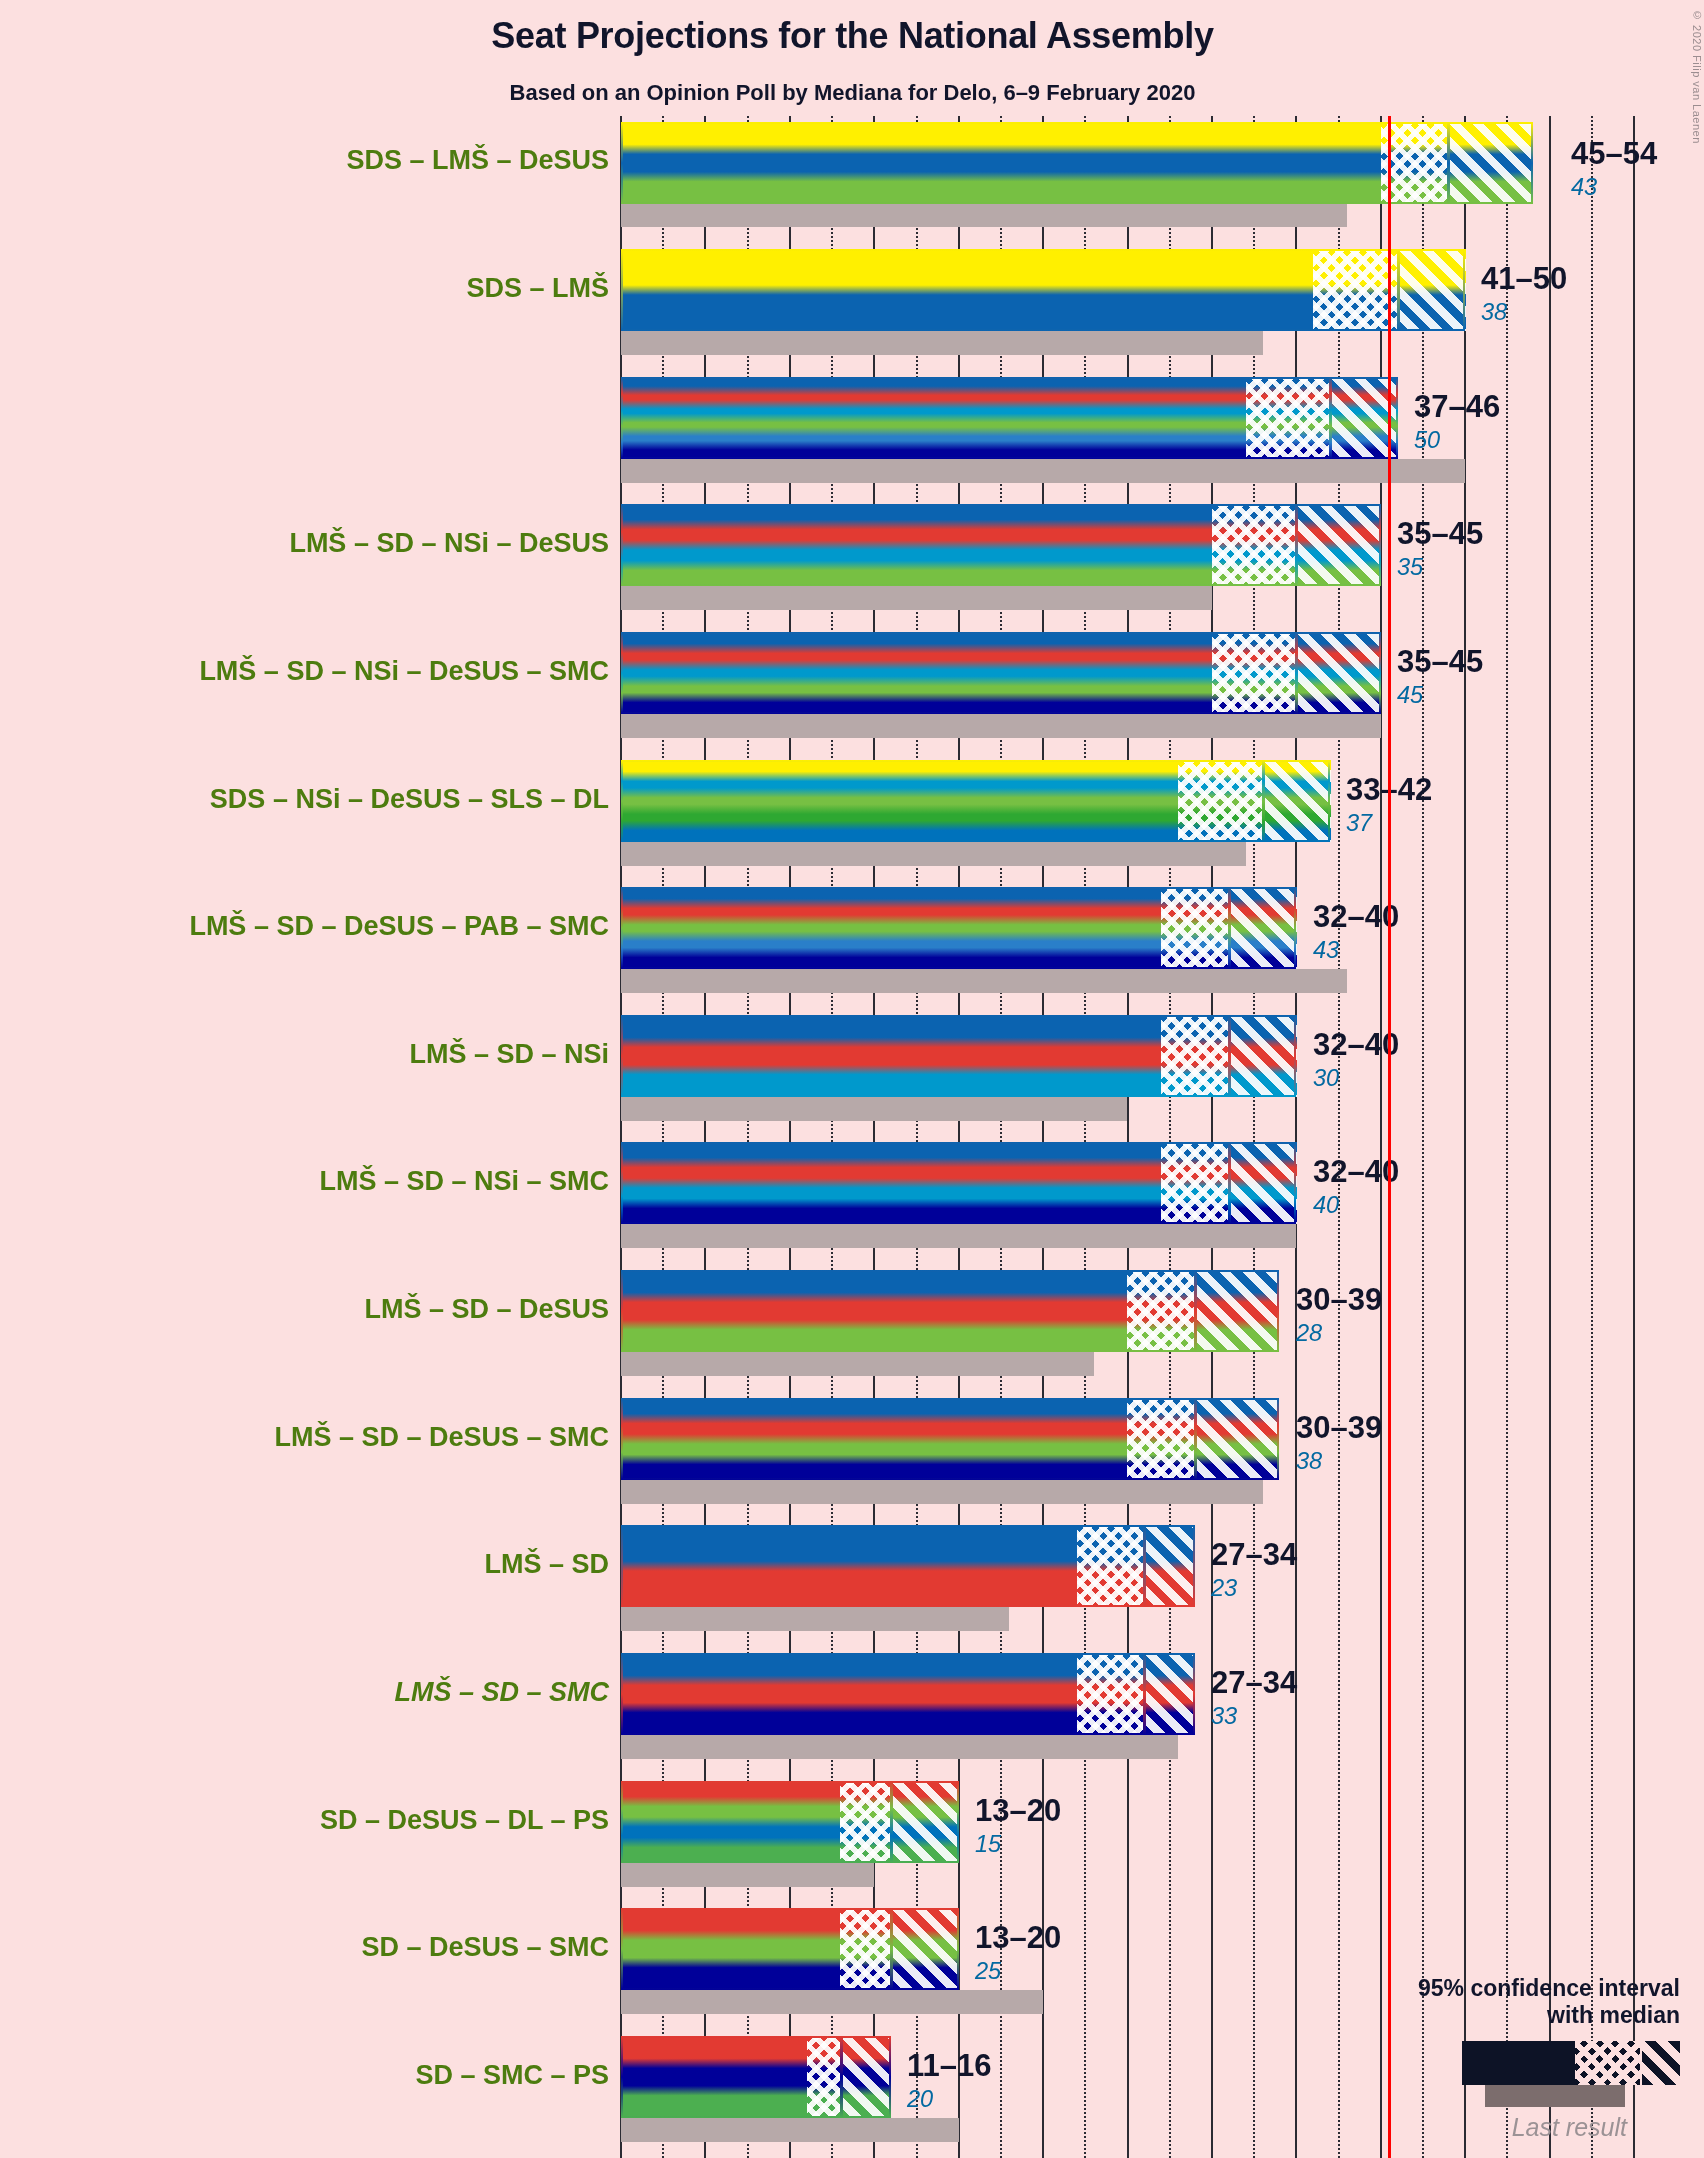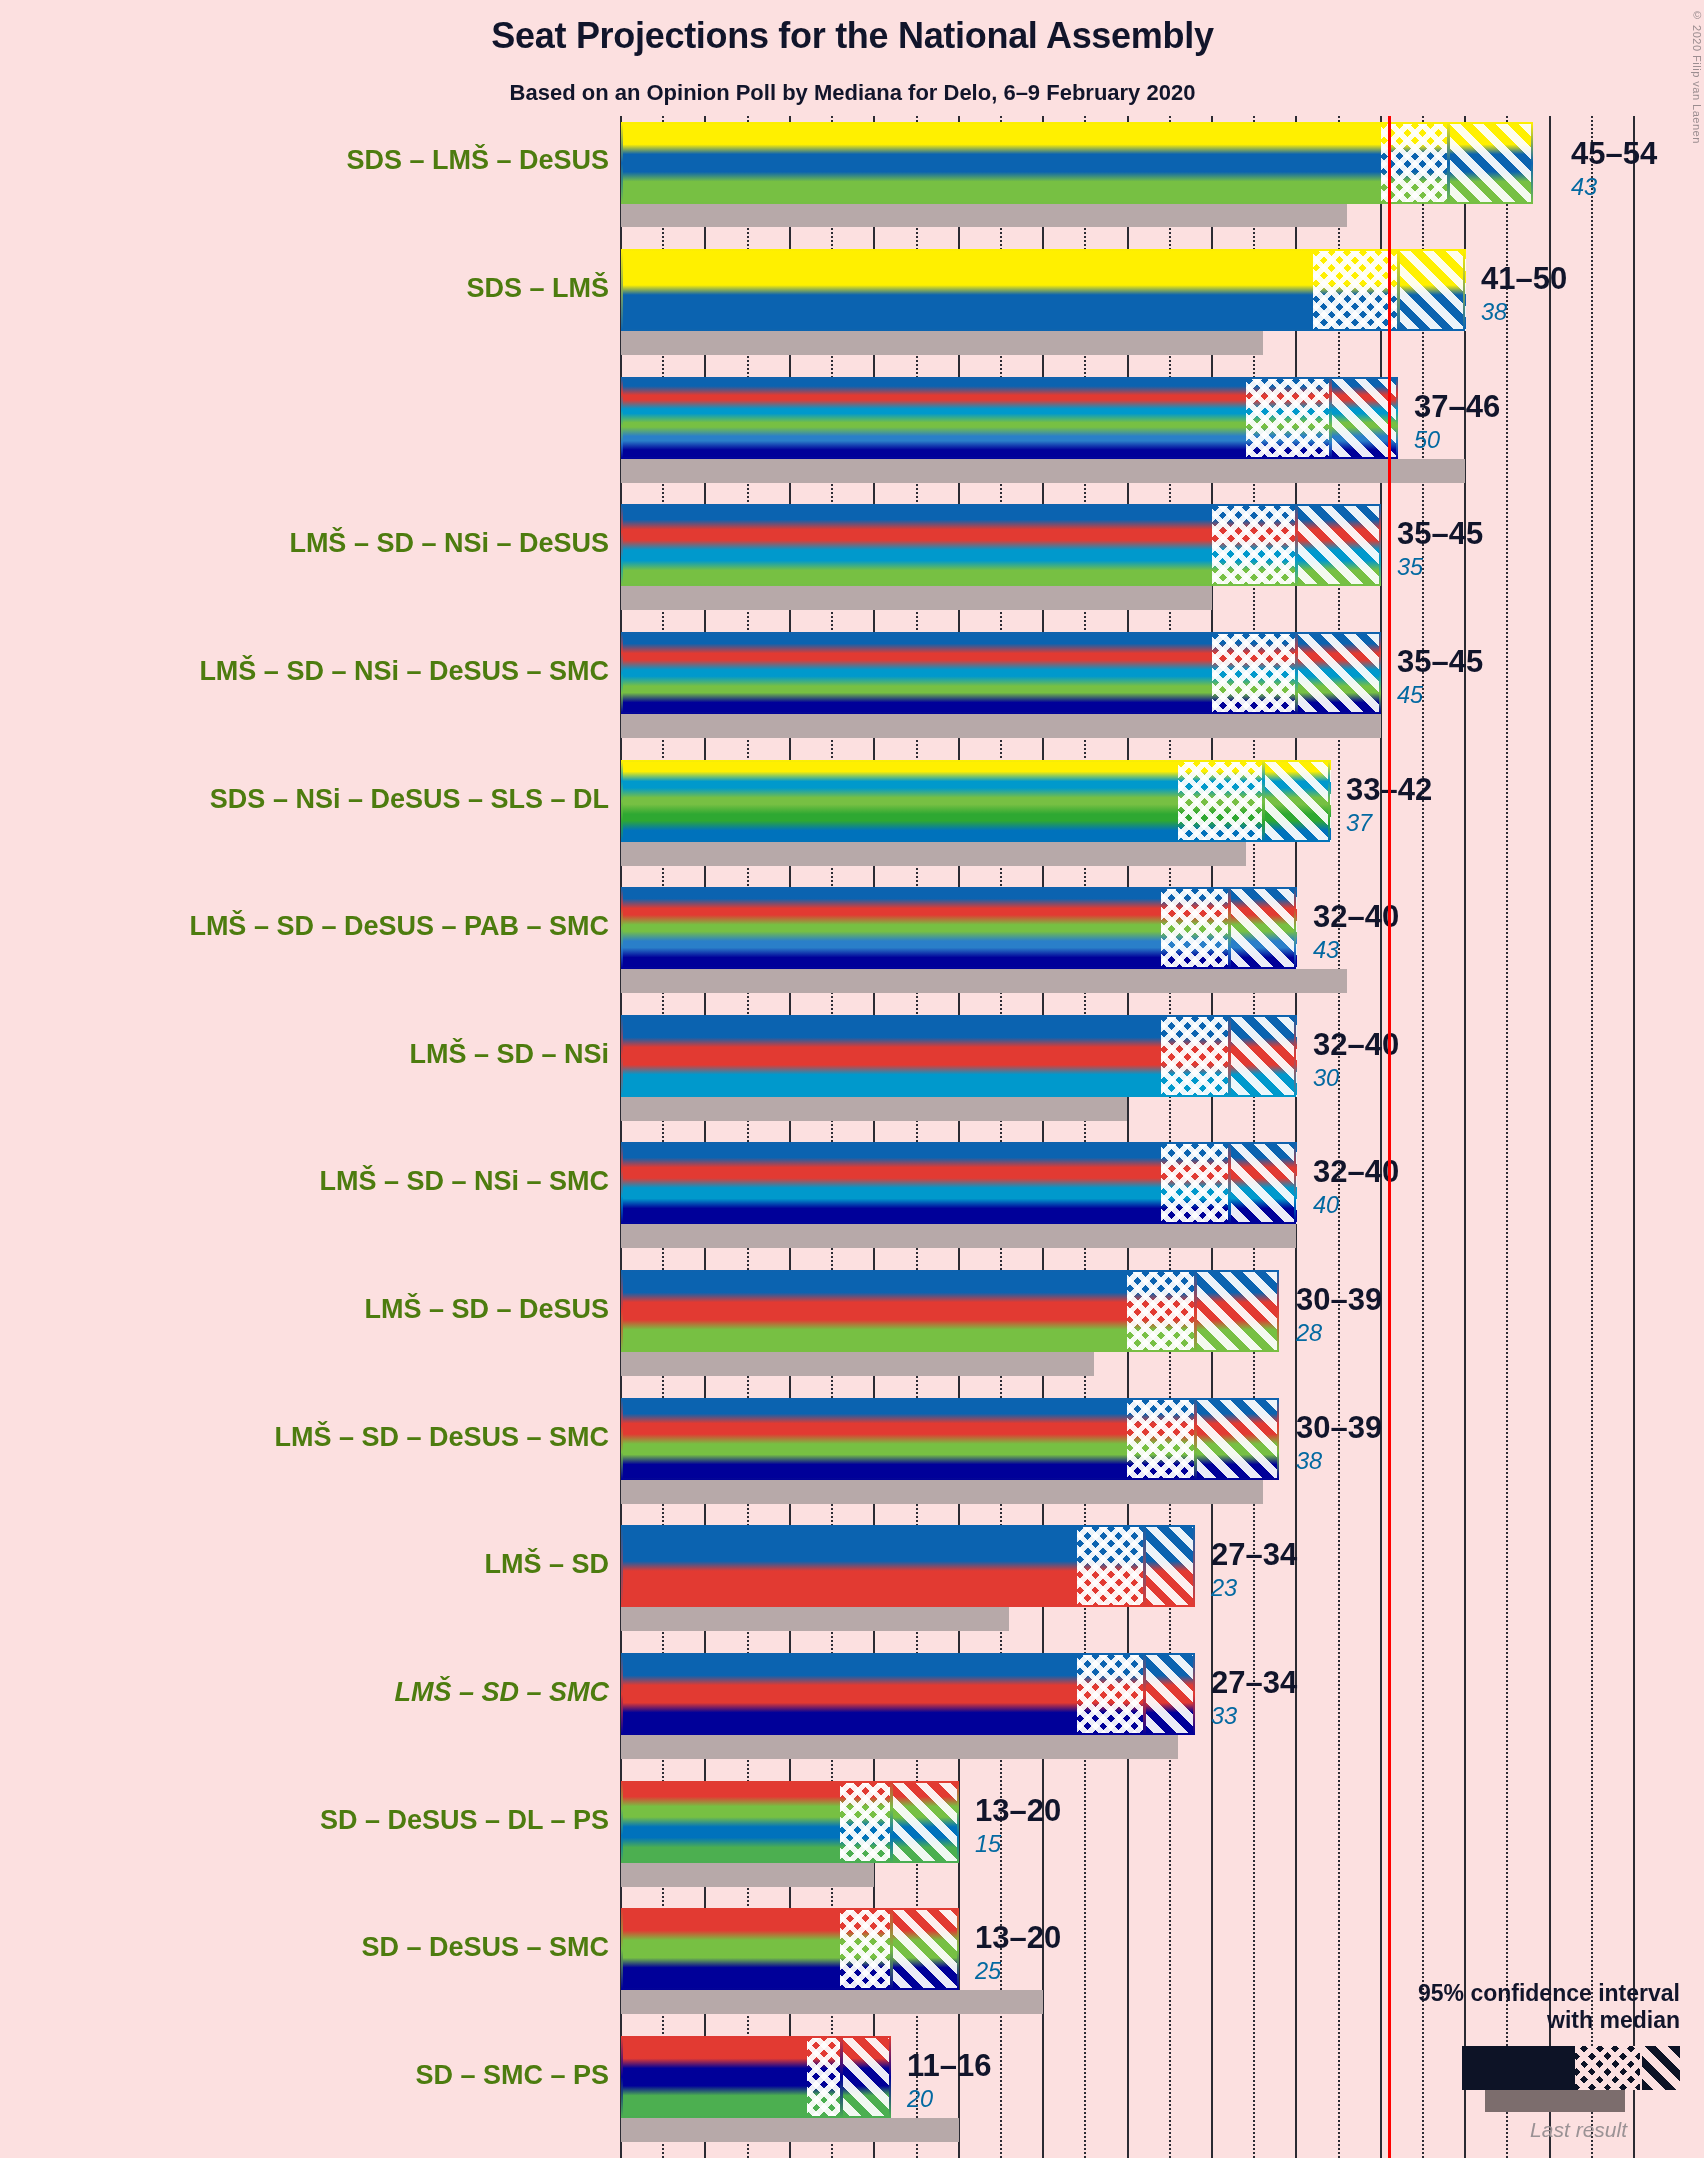--- a/index.html
+++ b/index.html
@@ -73,21 +73,21 @@
   .lg-bar{position:relative;width:218px;height:44px;margin:12.7px 0 0 auto;
           background:#0d1326;box-sizing:border-box;}
   .lg-cross{position:absolute;left:113px;top:0;width:65px;height:44px;
     background-image:
       repeating-linear-gradient(45deg,transparent 0 5.5px,#FCE0E0 5.5px 11px),
       repeating-linear-gradient(-45deg,transparent 0 5.5px,#FCE0E0 5.5px 11px);}
   .lg-diag{position:absolute;left:178px;top:0;width:40px;height:44px;
     background-image:repeating-linear-gradient(45deg,transparent 0 8.2px,#FCE0E0 8.2px 16.4px);
     box-sizing:border-box;border-left:2.7px solid #FCE0E0;}
   .lg-last{width:140px;height:22px;background:#7c6d6d;margin:0 55px 0 auto;}
-  .lg-lastlabel{font-size:21px;font-style:italic;color:#9b9295;margin-top:5.5px;
+  .lg-lastlabel{font-size:25px;font-style:italic;color:#9b9295;margin-top:5.5px;
                 padding-right:53px;}
 </style>
 </head>
 <body>
 
 <div id="chart-root">
 
   <div class="title">Seat Projections for the National Assembly</div>
   <div class="subtitle">Based on an Opinion Poll by Mediana for Delo, 6–9 February 2020</div>
   <div class="copyright">© 2020 Filip van Laenen</div>

